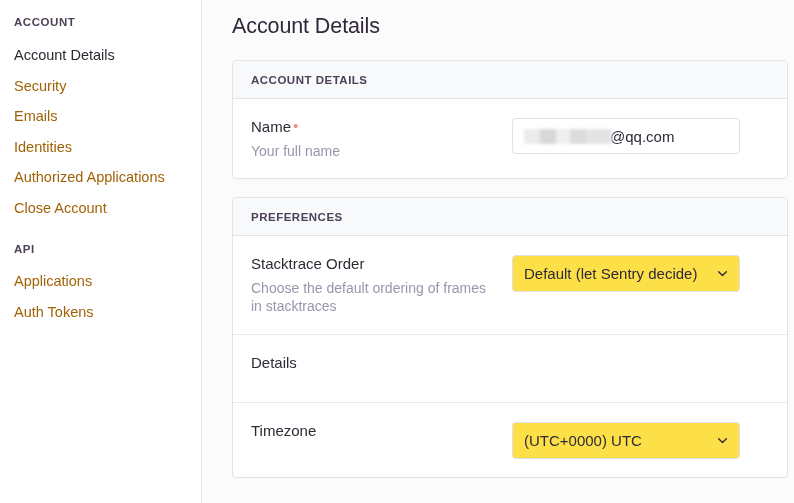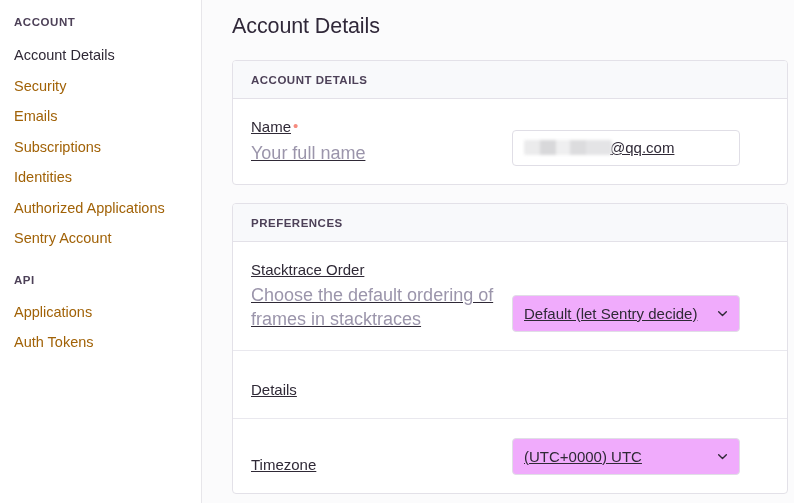--- a/index.html
+++ b/index.html
@@ -100,25 +100,24 @@
     padding: 13px 18px 12px 18px;
     font-size: 11.5px;
     font-weight: bold;
     letter-spacing: 0.5px;
     text-transform: uppercase;
     color: #4d4158;
   }
 
   .field-row {
     display: flex;
-    align-items: flex-end;
+    align-items: flex-start;
     padding: 18px 18px 18px 18px;
     border-bottom: 1px solid #e9e8ee;
     min-height: 68px;
-    text-decoration: underline;
   }
   .field-row:last-child { border-bottom: none; }
 
   .field-row.tall { min-height: 74px; }
 
   .field-label-col {
     flex: 1 1 auto;
     padding-right: 16px;
     padding-top: 1px;
   }
@@ -132,21 +131,21 @@
   .required-dot {
     display: inline-block;
     color: #f68b7f;
     font-size: 15px;
     margin-left: 2px;
     vertical-align: top;
     line-height: 1;
   }
 
   .field-help {
-    font-size: 18px;
+    font-size: 14px;
     color: #9b95ab;
     line-height: 1.32;
     margin-top: 5px;
     max-width: 260px;
   }
 
   .field-control-col {
     flex: 0 0 auto;
     display: flex;
     align-items: center;
@@ -189,21 +188,21 @@
     position: relative;
     width: 228px;
     height: 37px;
   }
 
   .select-box {
     width: 228px;
     height: 37px;
     border: 1px solid #e0dee6;
     border-radius: 4px;
-    background: #f0abfc;
+    background: #fde047;
     display: flex;
     align-items: center;
     justify-content: space-between;
     padding: 0 11px 0 11px;
     font-size: 15px;
     color: #2f2936;
     cursor: pointer;
     white-space: nowrap;
   }
 
@@ -246,24 +245,23 @@
 
 <div id="app">
 
   <nav id="sidebar">
 
     <div class="nav-heading">ACCOUNT</div>
 
     <a class="nav-link active" href="#">Account Details</a>
     <a class="nav-link" href="#">Security</a>
     <a class="nav-link" href="#">Emails</a>
-    <a class="nav-link" href="#">Subscriptions</a>
     <a class="nav-link" href="#">Identities</a>
     <a class="nav-link" href="#">Authorized Applications</a>
-    <a class="nav-link" href="#">Sentry Account</a>
+    <a class="nav-link" href="#">Close Account</a>
 
     <div class="nav-heading api">API</div>
 
     <a class="nav-link" href="#">Applications</a>
     <a class="nav-link" href="#">Auth Tokens</a>
   </nav>
 
   <main id="main">
     <div id="main-inner">
 

